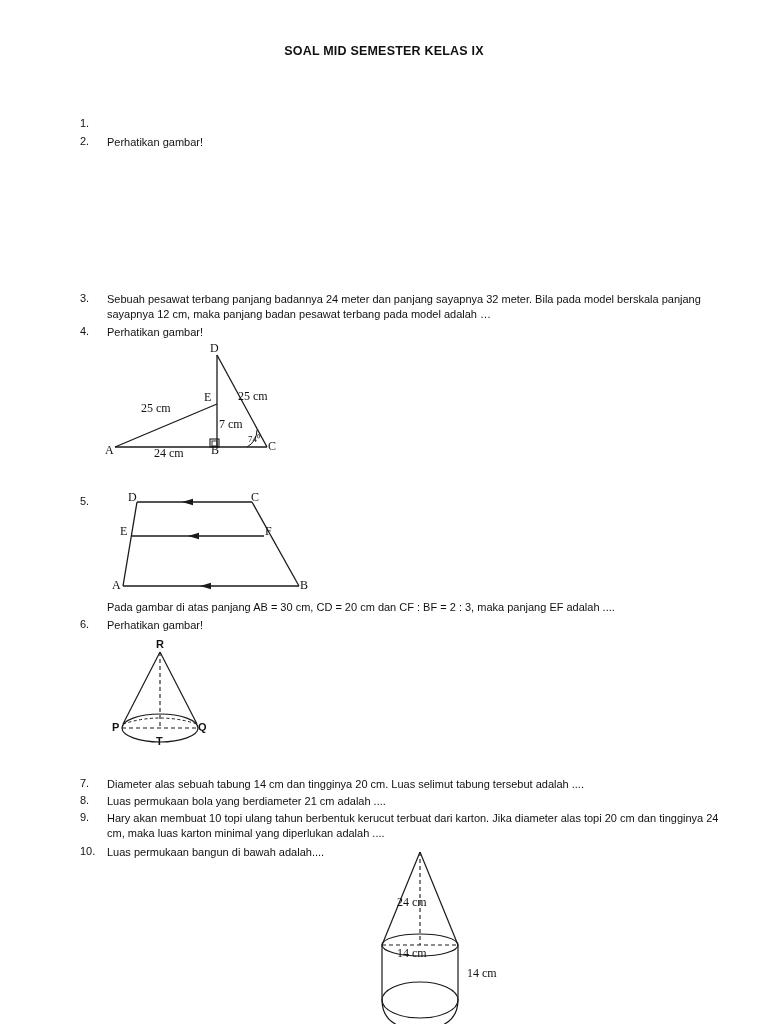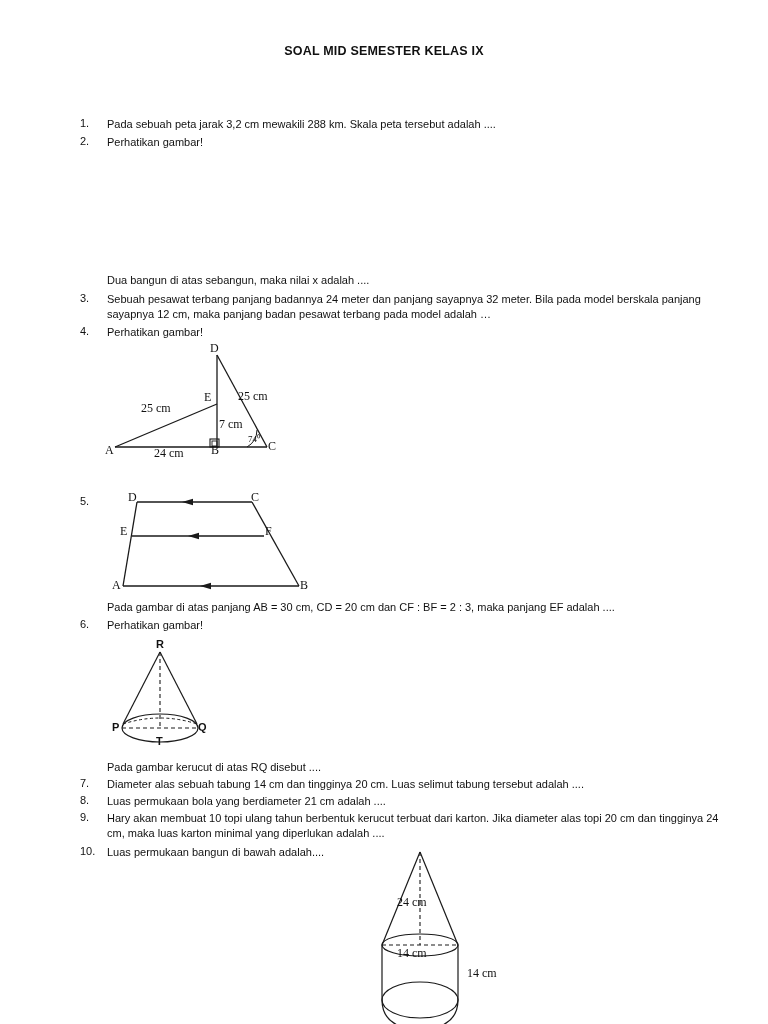--- a/index.html
+++ b/index.html
@@ -74,27 +74,25 @@
 </style>
 </head>
 <body>
 
 <div class="page">
 
   <div class="title">SOAL MID SEMESTER KELAS IX</div>
 
 
   <div class="qnum" style="top:117px; left:80px;">1.</div>
-  <div class="qtext" style="top:117px;">Pada sebuah peta jarak 3,2 cm mewakili 288 km. Skala peta tersebut adalah ....</div>
 
   <div class="qnum" style="top:135px; left:80px;">2.</div>
   <div class="qtext" style="top:135px;">Perhatikan gambar!</div>
 
 
-  <div class="qtext cap" style="top:273px;">Dua bangun di atas sebangun, maka nilai x adalah ....</div>
 
   <div class="qnum" style="top:292px; left:80px;">3.</div>
   <div class="qtext" style="top:292px;">Sebuah pesawat terbang panjang badannya 24 meter dan panjang sayapnya 32 meter. Bila pada model berskala panjang sayapnya 12 cm, maka panjang badan pesawat terbang pada model  adalah …</div>
 
   <div class="qnum" style="top:325px; left:80px;">4.</div>
   <div class="qtext" style="top:325px;">Perhatikan gambar!</div>
 
   <div class="fig" style="left:105px; top:342px;">
     <svg width="190" height="115" viewBox="0 0 190 115">
 
@@ -158,21 +156,20 @@
       <line class="stroke" stroke-width="1.1" stroke-dasharray="4,3" x1="40" y1="12" x2="40" y2="88"></line>
       <line class="stroke" stroke-width="1.1" stroke-dasharray="4,3" x1="2" y1="88" x2="78" y2="88"></line>
       <path class="stroke" stroke-width="1" stroke-dasharray="3,2.5" d="M3,84 Q40,72 77,84"></path>
     </svg>
     <div class="lbl sans" style="left:36px; top:-2px;">R</div>
     <div class="lbl sans" style="left:-8px; top:81px;">P</div>
     <div class="lbl sans" style="left:78px; top:81px;">Q</div>
     <div class="lbl sans" style="left:36px; top:95px;">T</div>
   </div>
 
-  <div class="qtext cap" style="top:760px;">Pada gambar kerucut di atas RQ disebut ....</div>
 
   <div class="qnum" style="top:777px; left:80px;">7.</div>
   <div class="qtext" style="top:777px;">Diameter alas sebuah tabung 14 cm dan tingginya 20 cm. Luas selimut tabung tersebut adalah ....</div>
 
   <div class="qnum" style="top:794px; left:80px;">8.</div>
   <div class="qtext" style="top:794px;">Luas permukaan bola yang berdiameter 21 cm adalah ....</div>
 
   <div class="qnum" style="top:811px; left:80px;">9.</div>
   <div class="qtext" style="top:811px;">Hary akan membuat 10 topi ulang tahun berbentuk kerucut terbuat dari karton. Jika diameter alas topi 20 cm dan tingginya 24 cm, maka luas karton minimal yang diperlukan adalah ....</div>
 

